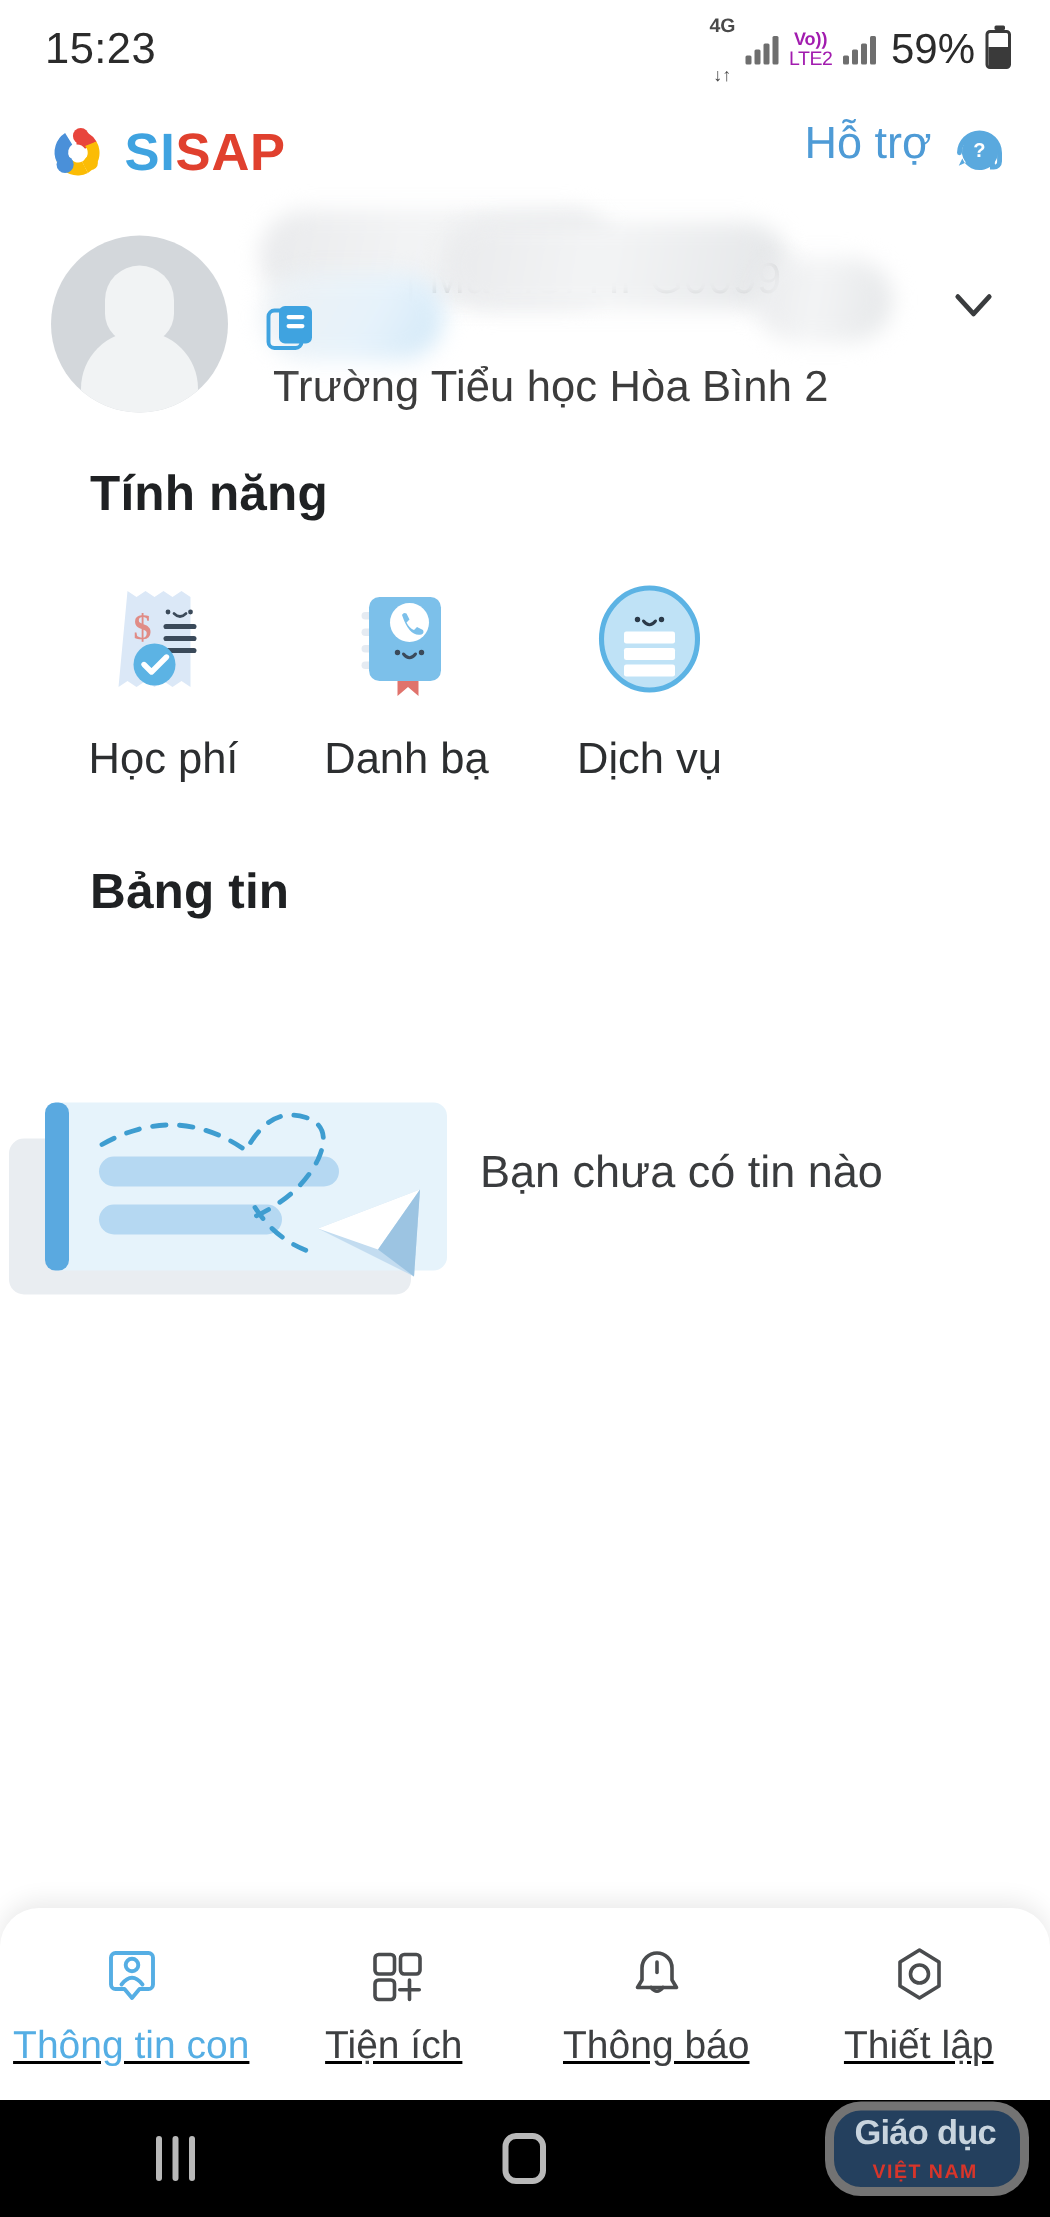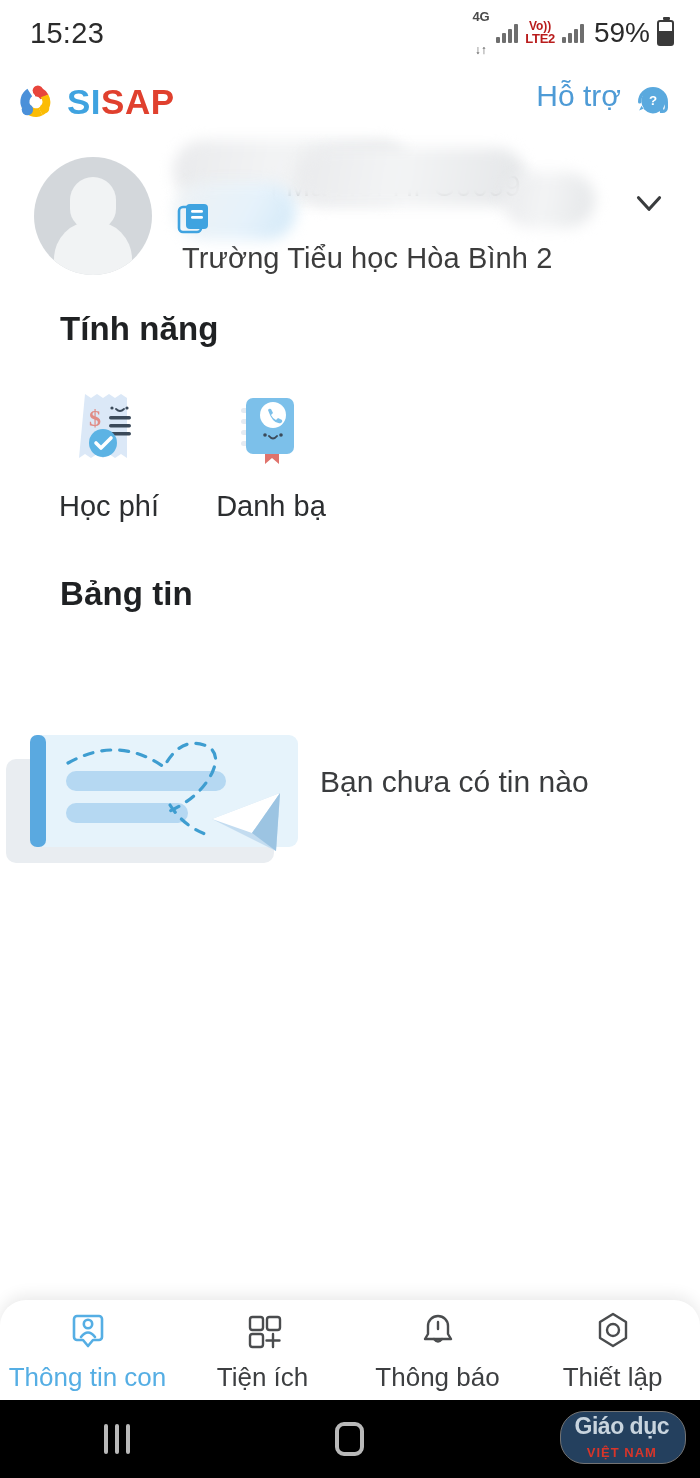--- a/index.html
+++ b/index.html
@@ -18,37 +18,37 @@
     justify-content:space-between; padding:0 26px 0 30px;
     background:#fff;
   }
   .sb-time { font-size:29px; color:#2b2b2b; letter-spacing:.3px; }
   .sb-right { display:flex; align-items:center; gap:7px; }
   .sb-4g { display:flex; flex-direction:column; align-items:center;
            line-height:1; color:#4a4a4a;gap:20px; }
   .sb-4g .t { font-size:13px; font-weight:bold; letter-spacing:-.2px;}
   .sb-4g .a { font-size:12px; margin-top:1px; }
   .sb-volte { display:flex; flex-direction:column; align-items:center;
-              line-height:1.05; color:#b91c1c; }
+              line-height:1.05; color:#a21caf; }
   .sb-volte .v { font-size:12px; font-weight:bold; }
-  .sb-volte .l { font-size:13px; font-weight:bold; letter-spacing:-.3px;}
+  .sb-volte .l { font-size:13px; font-weight:normal; letter-spacing:-.3px;}
   .bars { display:flex; align-items:flex-end; gap:2px; height:19px; }
   .bars i { display:block; width:4px; background:#6e6e6e; border-radius:1px; }
   .bars i:nth-child(1){height:6px;} .bars i:nth-child(2){height:10px;}
   .bars i:nth-child(3){height:14px;} .bars i:nth-child(4){height:19px;}
   .sb-batt-txt { font-size:28px; color:#2b2b2b; margin-left:3px; }
   .battery { width:17px; height:26px; border:2px solid #3a3a3a;
              border-radius:3px; position:relative; background:
              linear-gradient(to top,#3a3a3a 59%, #fff 59%); }
   .battery:after { content:""; position:absolute; top:-5px; left:4px;
              width:7px; height:3px; background:#3a3a3a; border-radius:1px;}
 
   
   .appbar { height:72px; display:flex; align-items:center;
-            justify-content:space-between; padding:0 26px 0 16px; }
+            justify-content:space-between; padding:0 26px 0 32px; }
   .brand { display:flex; align-items:center; gap:13px; }
   .brand-mark { width:38px; height:38px; position:relative; }
   .brand-text { font-size:35px; font-weight:bold; letter-spacing:.5px; }
   .brand-text .si { color:#3fa3e0; }
   .brand-text .sap { color:#e0402e; }
   .support { display:flex; align-items:flex-start; gap:11px; }
   .support-label { font-size:30px; color:#4e9bd6; }
 
   
   .profile { position:relative; display:flex; align-items:flex-start;
@@ -97,42 +97,42 @@
   .feat-label { font-size:29px; color:#2c2e30; margin-top:20px; }
 
   
   .empty { display:flex; align-items:flex-start;
            margin-top:104px; }
   .empty-art { width:320px; height:170px; position:relative; }
   .empty-text { font-size:30px; color:#3a3c3e; margin-top:48px; }
 
   
   .bottomnav { position:absolute; left:0; right:0; bottom:78px;
-    height:100px; background:#fff; border-radius:26px 26px 0 0;
+    height:128px; background:#fff; border-radius:26px 26px 0 0;
     box-shadow:0 -4px 16px rgba(0,0,0,.09);
-    display:flex; align-items:center; }
+    display:flex; align-items:center;text-decoration:underline; }
   .navitem { flex:1; display:flex; flex-direction:column;
              align-items:center; gap:10px; }
   .nav-ico { width:44px; height:44px; position:relative; }
   .nav-label { font-size:26px; color:#3d3f41; }
   .navitem.active .nav-label { color:#55aee4; }
 
   
   .androidnav { position:absolute; left:0; right:0; bottom:0;
     height:78px; background:#000; display:flex; align-items:center; }
   .and-btn { flex:1; display:flex; align-items:center;
              justify-content:center; }
   .recents { display:flex; gap:7px; }
   .recents i { display:block; width:4px; height:30px; background:#b9b9b9;
                border-radius:2px; }
   .homec { width:29px; height:34px; border:4px solid #b9b9b9;
            border-radius:9px; }
   .watermark { position:absolute; right:14px; bottom:14px;
     display:flex; align-items:center; gap:4px; }
-  .wm-badge { background:#24405e; border:1px solid #737373;
+  .wm-badge { background:#24405e; border:6px solid #737373;
     border-radius:24px; padding:3px 16px 4px 14px;
     display:flex; flex-direction:column; align-items:center; line-height:1;}
   .wm-top { font-size:23px; font-weight:bold; color:#c8d4de;
             letter-spacing:-.5px; }
   .wm-bot { font-size:13px; font-weight:bold; color:#d8352a;
             letter-spacing:1px; margin-top:8px; }
 </style>
 </head>
 <body>
 
@@ -267,20 +267,34 @@
             <circle cx="46" cy="33" r="13" fill="#ffffff"></circle>
             <path d="M41 28 q1-2 3-1 l2 4 -2 2 q2 4 5 5 l2-2 4 2 q1 2-1 3 -8 2-13-13z" fill="#7cc0ea"></path>
             <circle cx="38" cy="53" r="1.8" fill="#3b4a5a"></circle>
             <circle cx="54" cy="53" r="1.8" fill="#3b4a5a"></circle>
             <path d="M42 54 q4 5 8 0" fill="none" stroke="#3b4a5a" stroke-width="2" stroke-linecap="round"></path>
           </svg>
         </div>
         <div class="feat-label">Danh bạ</div>
       </div>
 
+      <div class="feature">
+        <div class="feat-ico">
+          <svg viewBox="0 0 88 88" width="88" height="88">
+            <ellipse cx="44" cy="44" rx="32" ry="34" fill="#bfe2f6" stroke="#5cb3e4" stroke-width="3.4"></ellipse>
+            <circle cx="36" cy="31" r="1.8" fill="#2b3a49"></circle>
+            <circle cx="52" cy="31" r="1.8" fill="#2b3a49"></circle>
+            <path d="M40 32 q4 5 8 0" fill="none" stroke="#2b3a49" stroke-width="2" stroke-linecap="round"></path>
+            <rect x="27" y="39" width="34" height="8" rx="1.5" fill="#ffffff"></rect>
+            <rect x="27" y="50" width="34" height="8" rx="1.5" fill="#ffffff"></rect>
+            <rect x="27" y="61" width="34" height="8" rx="1.5" fill="#ffffff"></rect>
+          </svg>
+        </div>
+        <div class="feat-label">Dịch vụ</div>
+      </div>
 
     </div>
   </div>
 
   <div style="margin-top:52px;">
     <div class="sec-row">
       <div class="sec-title" style="padding:0;">Bảng tin</div>
     </div>
 
     <div class="empty">

